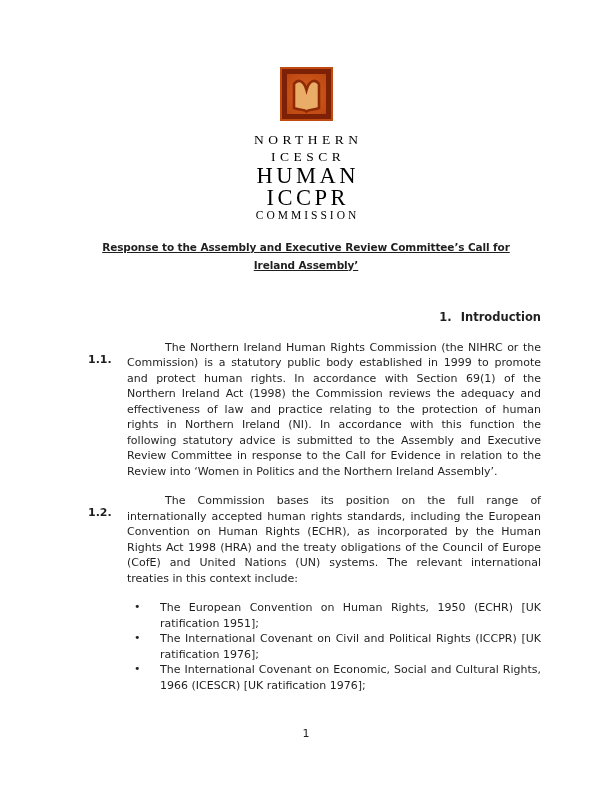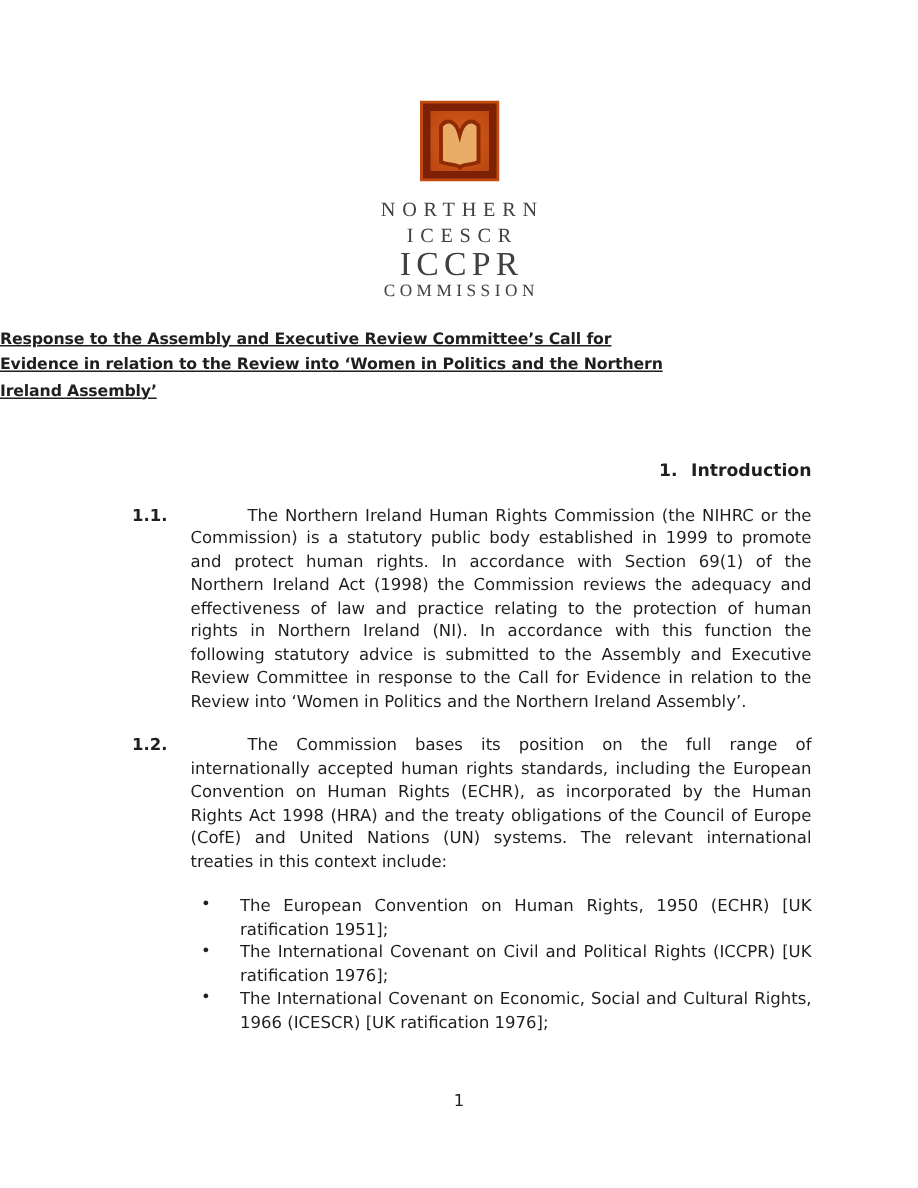--- a/index.html
+++ b/index.html
@@ -10,36 +10,36 @@
     margin: 0 auto;
     background: #ffffff;
     font-family: "DejaVu Sans", sans-serif;
     color: #1f1f1f;
     overflow: hidden;
   }
 
   
   .logo-block { text-align: center; padding-top: 67px; }
   .logo-icon { display: block; margin: 0 auto 10px auto; width: 53px; height: 54px; }
-  .wordmark { font-family: "Liberation Serif", serif; color: #404040; }
+  .wordmark { font-family: "Liberation Serif", serif; color: #000000; }
   .wm-small { font-size: 13.5px; letter-spacing: 4.5px; text-indent: 4.5px; line-height: 17px; }
   .wm-large { font-size: 22.5px; letter-spacing: 3.5px; text-indent: 3.5px; line-height: 21.5px; }
   .wm-tiny  { font-size: 11.5px; letter-spacing: 3px;   text-indent: 3px;   line-height: 15px; }
 
   
-  .doc-title { margin: 16px 0 0 0; font-size: 10.5px; font-weight: bold; letter-spacing: -0.1px; }
+  .doc-title { margin: 16px 0 0 0; text-align: center; font-size: 10.5px; font-weight: bold; letter-spacing: -0.1px; }
   .title-line { display: block; line-height: 17.5px; text-decoration: underline; white-space: nowrap; }
 
   
   .content { margin: 36px 71px 0 70px; font-size: 11px; line-height: 15.5px; }
   .section-heading { margin: 0 0 14px 0; font-size: 11.5px; font-weight: bold; line-height: 15.5px; text-align: right; }
   .section-heading .h-num { margin-right: 9px; }
 
   .para { position: relative; margin: 0 0 14px 0; }
-  .para-num { position: absolute; left: 18px; top: 0; font-weight: bold; }
+  .para-num { position: absolute; left: 18px; top: 12px; font-weight: bold; }
   .para-text { margin: 0 0 0 57px; text-indent: 38px; text-align: justify; }
 
   .treaty-list { list-style: none; margin: 6px 0 0 0; padding: 0; }
   .treaty-list li { position: relative; padding-left: 90px; text-align: justify; }
   .treaty-list .bullet-glyph { position: absolute; left: 64px; top: -1px; }
 
   
   .page-number { position: absolute; top: 727px; left: 0; right: 0; text-align: center; font-size: 11px; color: #1f1f1f; }
 </style>
 </head>
@@ -55,27 +55,27 @@
           <stop offset="100%" stop-color="#b8440f"></stop>
         </radialGradient>
       </defs>
       <rect x="0" y="0" width="53" height="54" fill="#c14a10"></rect>
       <rect x="2" y="2" width="49" height="50" fill="#7c2106"></rect>
       <rect x="7" y="7" width="39" height="40" fill="url(#fieldGrad)"></rect>
       <path d="M 14 17 C 18 11.5, 24 13.5, 26.5 23 C 29 13.5, 35 11.5, 39 17 L 39 41 C 33 43.5, 29 42, 26.5 44.5 C 24 42, 20 43.5, 14 41 Z" stroke-width="2.6" fill="#e9ad68" stroke="#8f2a06"></path>
     </svg>
     <div class="wordmark wm-small">NORTHERN</div>
     <div class="wordmark wm-small">ICESCR</div>
+    <div class="wordmark wm-large">HUMAN</div>
     <div class="wordmark wm-large">ICCPR</div>
     <div class="wordmark wm-tiny">COMMISSION</div>
   </header>
 
   <h1 class="doc-title">
     <span class="title-line">Response to the Assembly and Executive Review Committee’s Call for</span>
-    <span class="title-line">Evidence in relation to the Review into ‘Women in Politics and the Northern</span>
     <span class="title-line">Ireland Assembly’</span>
   </h1>
 
   <section class="content">
 
     <h2 class="section-heading">
       <span class="h-num">1.</span><span>Introduction</span>
     </h2>
 
     <div class="para">

